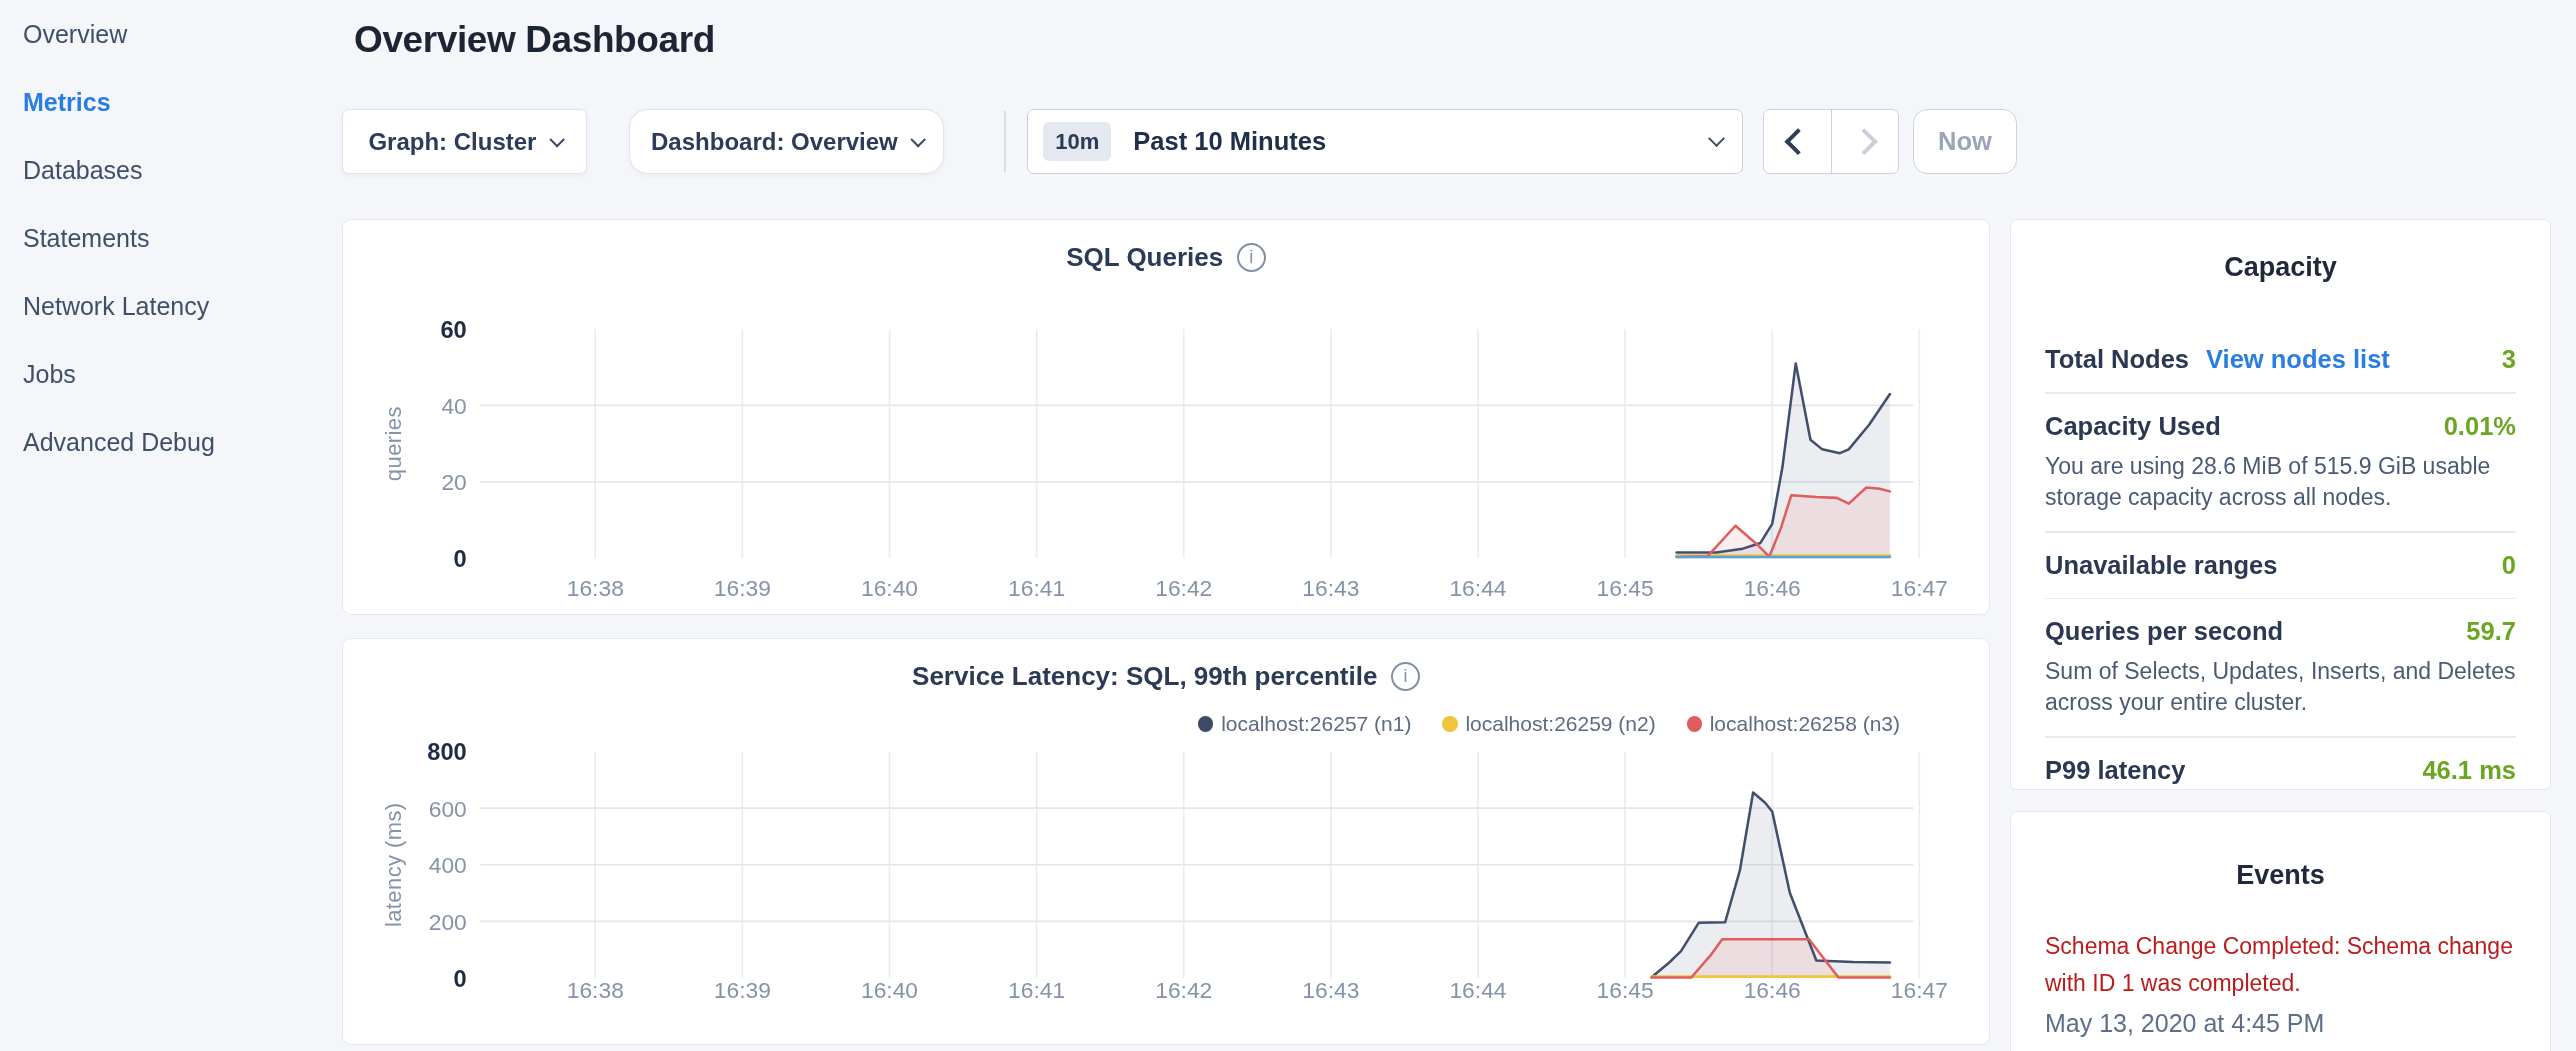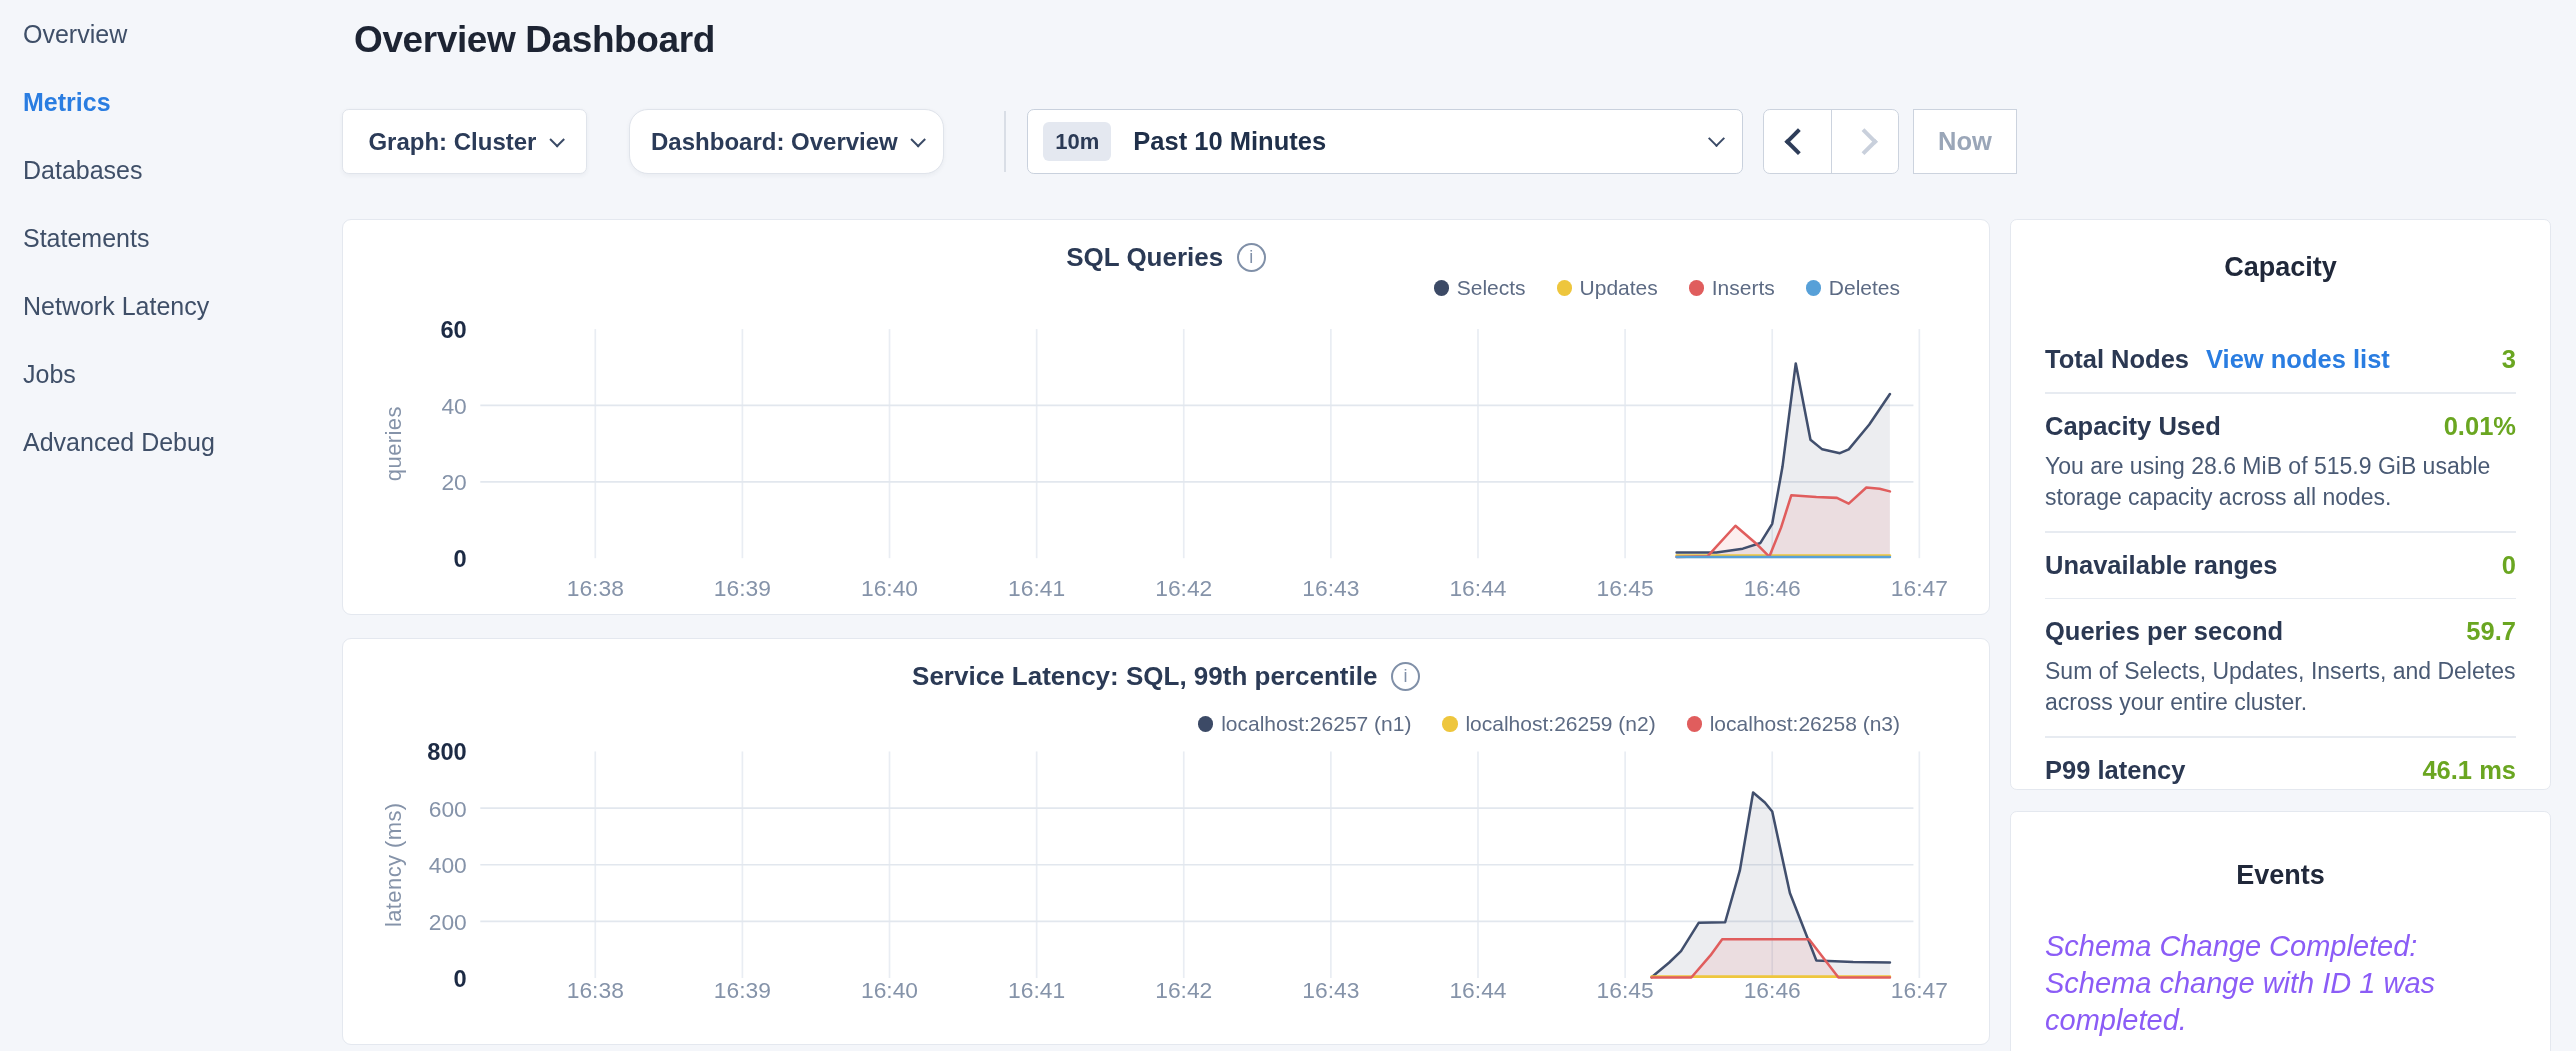--- a/index.html
+++ b/index.html
@@ -24,21 +24,21 @@
   .dd-graph { left:0; width:245px; }
   .dd-dashboard { left:287px; width:315px;border-radius:19px; }
   .controls-sep { position:absolute; left:662px; top:1.7px; width:1.7px; height:61px; background:#d9dee6; }
   .timebox { position:absolute; left:685px; top:0; width:716px; height:65px; background:#fff; border:1.7px solid #c9d1dd;
              border-radius:6.8px; display:flex; align-items:center; padding:0 22px 0 15.3px; cursor:pointer; }
   .time-badge { background:#e4e8f0; border-radius:6px; padding:6.8px 12px; font-size:22px; font-weight:700; color:#2b3a55; }
   .time-label { margin-left:22px; font-size:25.5px; font-weight:700; color:#20304a; flex:1; }
   .arrow-group { position:absolute; left:1421px; top:0; width:136px; height:65px; background:#fff; border:1.7px solid #ccd3de; border-radius:6.8px; display:flex; }
   .arrow-cell { flex:1; display:flex; align-items:center; justify-content:center; cursor:pointer; }
   .arrow-cell + .arrow-cell { border-left:1.7px solid #ccd3de; }
-  .btn-now { position:absolute; left:1571px; top:0; width:104px; height:65px; background:#fff; border:1.7px solid #ccd3de; border-radius:0;
+  .btn-now { position:absolute; left:1571px; top:0; width:104px; height:65px; background:#fff; border:1.7px solid #ccd3de; border-radius:14px;
              display:flex; align-items:center; justify-content:center; font-size:25.5px; font-weight:700; color:#9aa6b8; cursor:default; }
 
   
   .chev { display:inline-block; border-style:solid; border-color:currentColor; }
   .chev-sm { border-width:0 2.6px 2.6px 0; padding:4.3px; transform:rotate(45deg) translateY(-2.6px); color:#3a4a66; }
   .chev-time { border-width:0 2.6px 2.6px 0; padding:5.1px; transform:rotate(45deg) translateY(-3.4px); color:#3a4a66; }
   .chev-left { border-width:0 4.3px 4.3px 0; padding:7.7px; transform:rotate(135deg); color:#2e3d59; }
   .chev-right { border-width:0 4.3px 4.3px 0; padding:7.7px; transform:rotate(-45deg); color:#c9d0dc; }
 
   
@@ -71,21 +71,21 @@
   .summary-rows { margin-top:44px; }
   .sum-row { padding:18px 0; }
   .sum-line { display:flex; align-items:baseline; }
   .sum-label { font-size:25.5px; font-weight:700; color:#2b3852; }
   .sum-link { font-size:25.5px; font-weight:700; color:#2a7de1; margin-left:17px; cursor:pointer; }
   .sum-value { font-size:25.5px; font-weight:700; color:#6aa621; margin-left:auto; white-space:nowrap; }
   .sum-subtext { margin-top:10.2px; font-size:23px; color:#4a5a74; line-height:31px; }
   .sum-divider { height:1.7px; background:#e7ebf1; }
   .events-panel { margin-top:21px; height:272px; padding:0 34px; }
   .events-panel .panel-title { padding-top:48px; }
-  .event-text { margin-top:37px; font-size:29px; color:#8b5cf6; line-height:37px;font-style:italic; }
+  .event-text { margin-top:37px; font-size:23px; color:#b91c1c; line-height:37px; }
   .event-time { margin-top:6.8px; font-size:25px; color:#5d6e88; }
 </style>
 </head>
 <body>
 
 <div id="app">
 
   <nav class="sidebar">
     <div class="side-item">Overview</div>
     <div class="side-item active">Metrics</div>
@@ -122,38 +122,20 @@
           <span class="chev chev-right"></span>
         </div>
       </div>
       <div class="btn-now">Now</div>
     </div>
 
     <section class="chart-card card-1">
       <div class="chart-title-row">
         <span class="chart-title">SQL Queries</span>
         <span class="info-icon">i</span>
-      </div>
-      <div class="legend legend-1">
-        <span class="legend-item">
-          <span class="legend-dot" style="background-color: rgb(60, 74, 102);"></span>
-          <span class="legend-label">Selects</span>
-        </span>
-        <span class="legend-item">
-          <span class="legend-dot" style="background-color: rgb(238, 198, 61);"></span>
-          <span class="legend-label">Updates</span>
-        </span>
-        <span class="legend-item">
-          <span class="legend-dot" style="background-color: rgb(224, 93, 93);"></span>
-          <span class="legend-label">Inserts</span>
-        </span>
-        <span class="legend-item">
-          <span class="legend-dot" style="background-color: rgb(87, 160, 216);"></span>
-          <span class="legend-label">Deletes</span>
-        </span>
       </div>
       <svg class="chart-svg" viewBox="0 0 1938 466">
           <line x1="294" y1="129" x2="294" y2="400" class="vgrid"></line>
           <text x="294" y="445" class="xtick">16:38</text>
           <line x1="468" y1="129" x2="468" y2="400" class="vgrid"></line>
           <text x="468" y="445" class="xtick">16:39</text>
           <line x1="642" y1="129" x2="642" y2="400" class="vgrid"></line>
           <text x="642" y="445" class="xtick">16:40</text>
           <line x1="816" y1="129" x2="816" y2="400" class="vgrid"></line>
           <text x="816" y="445" class="xtick">16:41</text>

